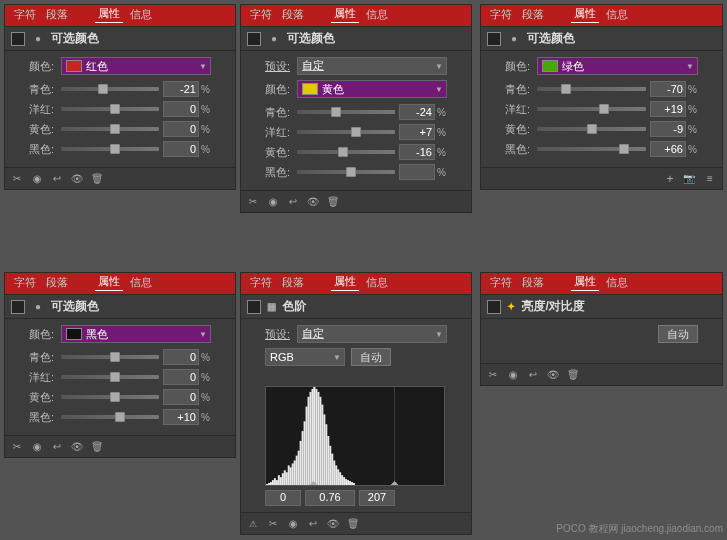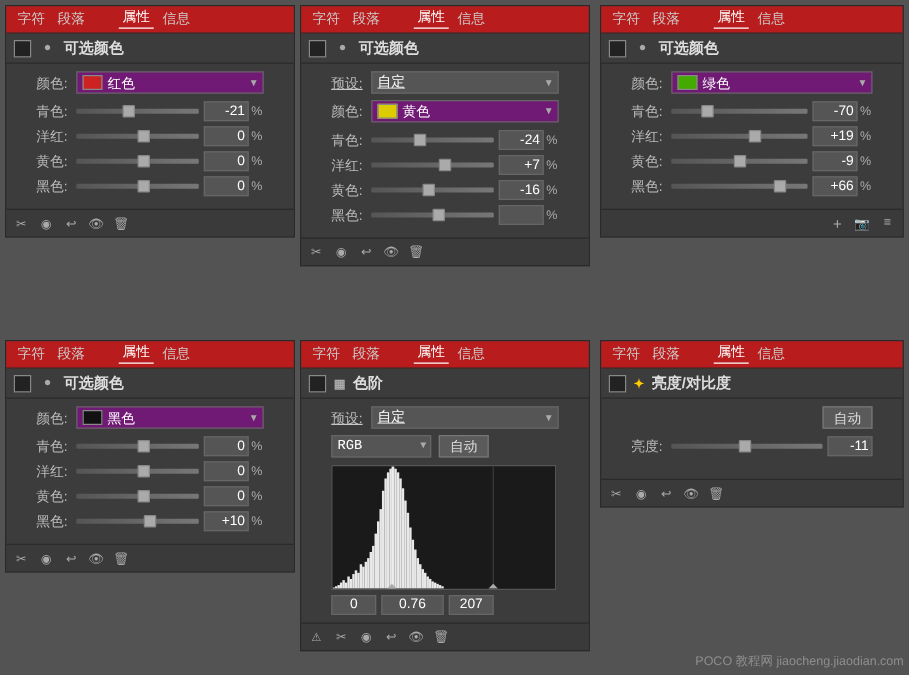--- a/index.html
+++ b/index.html
@@ -225,22 +225,21 @@
       display: flex;
       align-items: flex-start;
       padding: 0 4px;
       position: relative;
     }
 
     .rgb-auto-row {
       display: flex;
       align-items: center;
       gap: 6px;
-      margin-bottom: 6px;
-      font-family: Liberation Mono, monospace;
+      margin-bottom: 20px;
     }
 
     .rgb-select {
       width: 80px;
       height: 18px;
       background: #555;
       border: 1px solid #666;
       color: #fff;
       font-size: 11px;
       display: flex;
@@ -705,29 +704,20 @@
   <div class="panel-title-bar">
     <span class="icon-box"></span>
     <span style="font-size:10px;color:#ffcc00;">✦</span>
     <span>亮度/对比度</span>
   </div>
   <div class="panel-content">
 
     <div style="display:flex;justify-content:flex-end;margin-bottom:6px;">
       <div class="auto-btn">自动</div>
     </div>
-    <div class="row">
-      <label>亮度:</label>
-      <div class="slider-container">
-        <div class="slider-track">
-            <div class="slider-thumb" style="left:45%;"></div>
-          </div>
-      </div>
-      <div class="value-box">-11</div>
-    </div>
     <div style="height:8px;"></div>
   </div>
   <div class="bottom-toolbar">
     <span class="toolbar-icon">✂</span>
     <span class="toolbar-icon">◉</span>
     <span class="toolbar-icon">↩</span>
     <span class="toolbar-icon">👁</span>
     <span class="toolbar-icon">🗑</span>
   </div>
 </div>

